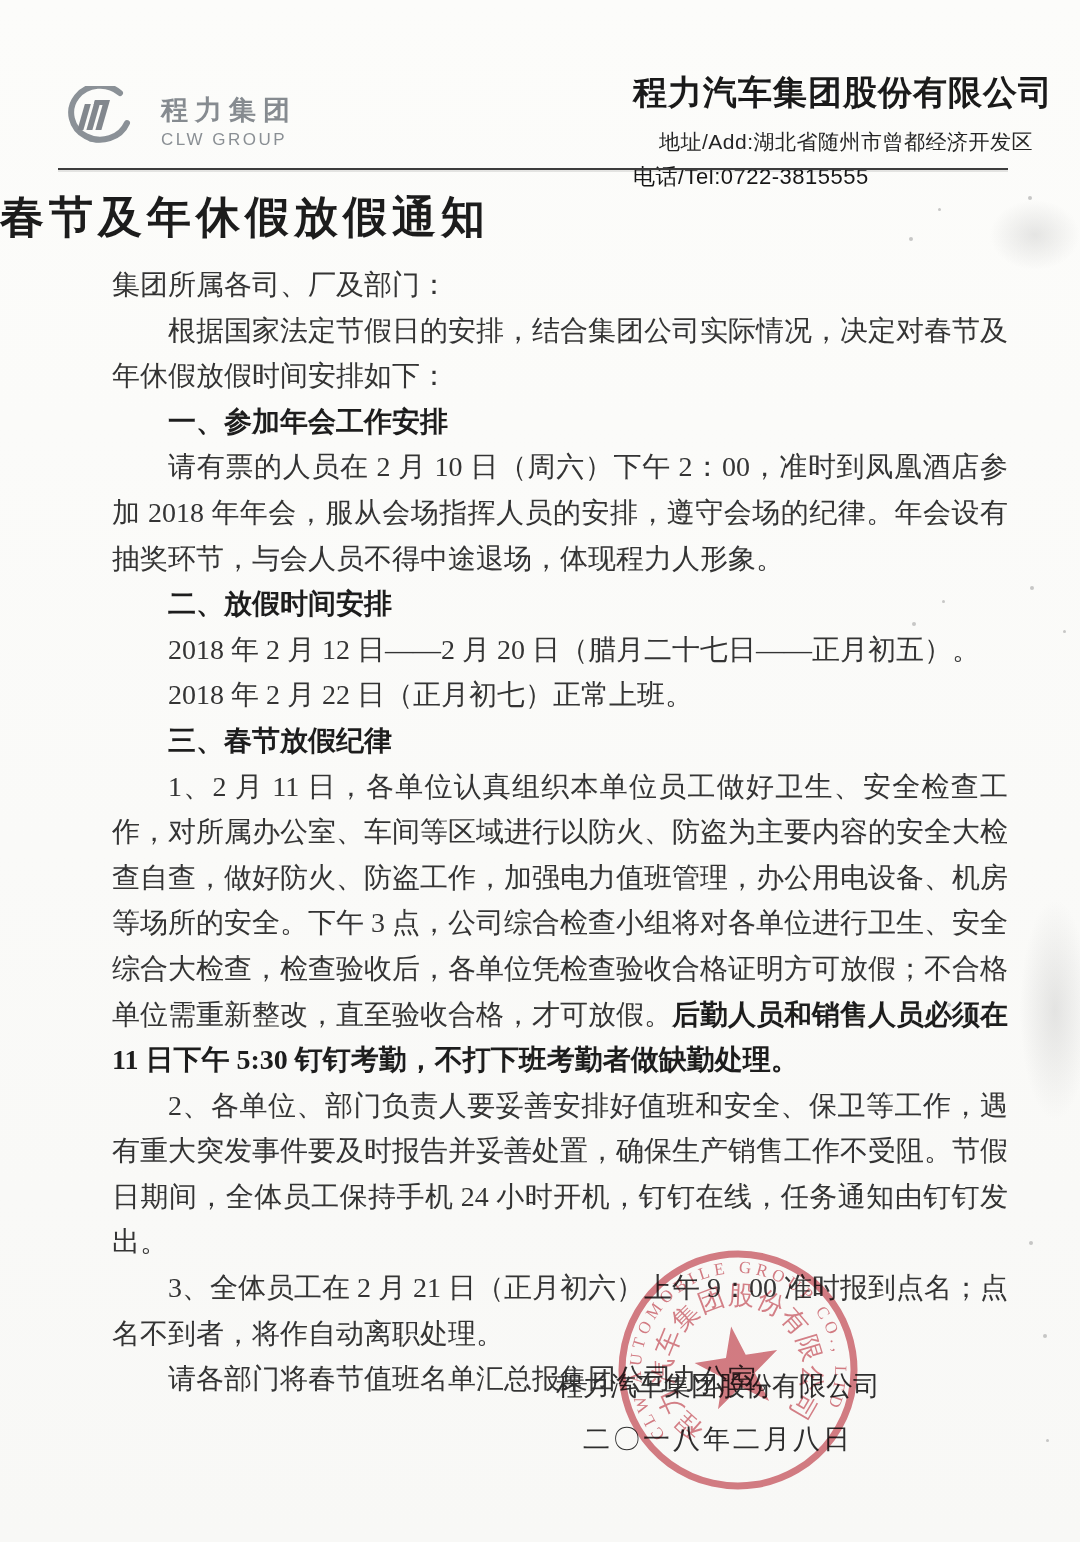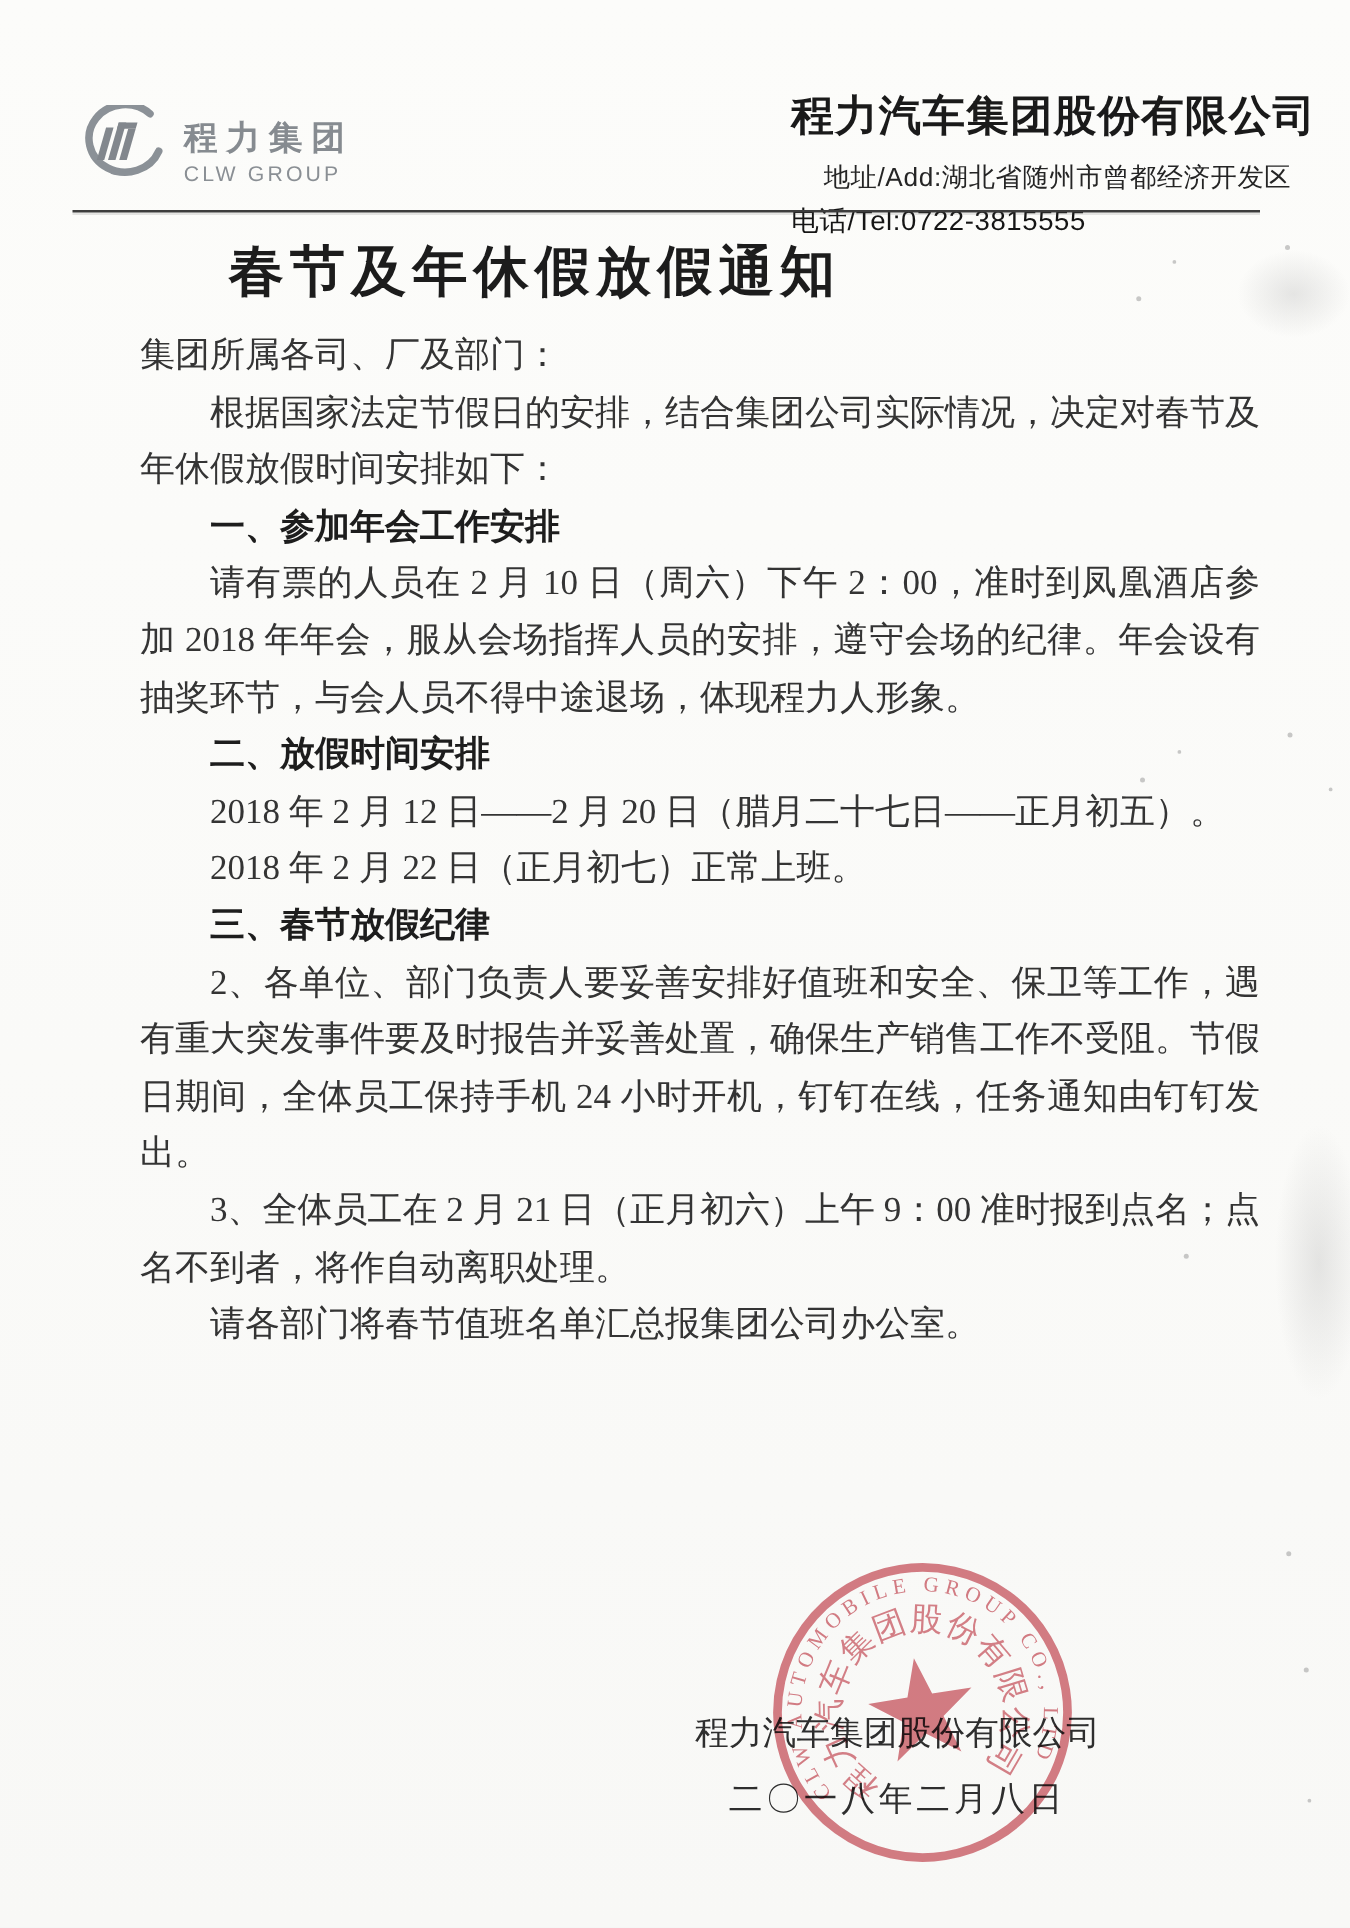--- a/index.html
+++ b/index.html
@@ -6,35 +6,35 @@
   body{
     width:1080px;height:1542px;
     background:#f2f2f0;
     font-family:"Liberation Serif","DejaVu Serif",serif;
   }
   .sheet{
     position:relative;width:1080px;height:1542px;overflow:hidden;
     background:linear-gradient(180deg,#fcfcfa 0%,#fafaf8 55%,#f8f8f6 100%);
   }
   
-  .logo{position:absolute;left:60px;top:84px;display:flex;align-items:flex-start;gap:11px;}
+  .logo{position:absolute;left:60px;top:84px;display:flex;align-items:center;gap:25px;}
   .logo-text{display:flex;flex-direction:column;margin-top:8px;}
   .logo-cn{font-family:"Liberation Sans","DejaVu Sans",sans-serif;font-weight:bold;
     font-size:27px;letter-spacing:7px;color:#868b90;}
   .logo-en{font-family:"Liberation Sans","DejaVu Sans",sans-serif;font-weight:normal;
     font-size:17px;letter-spacing:2.5px;color:#8a8f94;margin-top:2px;}
   .company{position:absolute;left:633px;top:70px;width:400px;
     font-family:"Liberation Sans","DejaVu Sans",sans-serif;}
   .company-name{font-size:34px;font-weight:bold;color:#1a1a1a;letter-spacing:1px;white-space:nowrap;}
   .company-address{font-size:21px;color:#252525;margin-top:12px;letter-spacing:0.5px;text-align:right;}
   .company-phone{font-size:22px;color:#151515;margin-top:6px;font-weight:500;letter-spacing:0.5px;}
   .rule{position:absolute;left:58px;top:168px;width:950px;height:2px;background:#3d3d3d;
     box-shadow:0 2px 0 rgba(60,60,60,0.12);}
   
-  .title{position:absolute;left:0;top:188px;width:856px;text-align:center;
+  .title{position:absolute;left:0;top:188px;width:856px;
     font-size:44px;font-weight:bold;letter-spacing:5px;color:#1c1c1c;}
   
   .body-text{position:absolute;left:112px;top:262px;width:896px;
     font-size:28px;line-height:45.6px;color:#343434;text-align:justify;}
   .body-text p{margin:0;}
   .body-text p.indent{text-indent:2em;}
   .body-text p.heading{text-indent:2em;font-weight:bold;color:#222;}
   .body-text b{color:#1d1d1d;}
   
   .signature{position:absolute;left:556px;top:1368px;width:324px;text-align:center;
@@ -82,20 +82,21 @@
 
   <div class="body-text">
       <p class="blk plain"><span>集团所属各司、厂及部门：</span></p>
       <p class="blk indent"><span>根据国家法定节假日的安排，结合集团公司实际情况，决定对春节及年休假放假时间安排如下：</span></p>
       <p class="blk heading"><b>一、参加年会工作安排</b></p>
       <p class="blk indent"><span>请有票的人员在 2 月 10 日（周六）下午 2：00，准时到凤凰酒店参加 2018 年年会，服从会场指挥人员的安排，遵守会场的纪律。年会设有抽奖环节，与会人员不得中途退场，体现程力人形象。</span></p>
       <p class="blk heading"><b>二、放假时间安排</b></p>
       <p class="blk indent"><span>2018 年 2 月 12 日——2 月 20 日（腊月二十七日——正月初五）。</span></p>
       <p class="blk indent"><span>2018 年 2 月 22 日（正月初七）正常上班。</span></p>
       <p class="blk heading"><b>三、春节放假纪律</b></p>
+      <p class="blk indent"><span>1、2 月 11 日，各单位认真组织本单位员工做好卫生、安全检查工作，对所属办公室、车间等区域进行以防火、防盗为主要内容的安全大检查自查，做好防火、防盗工作，加强电力值班管理，办公用电设备、机房等场所的安全。下午 3 点，公司综合检查小组将对各单位进行卫生、安全综合大检查，检查验收后，各单位凭检查验收合格证明方可放假；不合格单位需重新整改，直至验收合格，才可放假。</span><b>后勤人员和销售人员必须在 11 日下午 5:30 钉钉考勤，不打下班考勤者做缺勤处理。</b></p>
       <p class="blk indent"><span>2、各单位、部门负责人要妥善安排好值班和安全、保卫等工作，遇有重大突发事件要及时报告并妥善处置，确保生产销售工作不受阻。节假日期间，全体员工保持手机 24 小时开机，钉钉在线，任务通知由钉钉发出。</span></p>
       <p class="blk indent"><span>3、全体员工在 2 月 21 日（正月初六）上午 9：00 准时报到点名；点名不到者，将作自动离职处理。</span></p>
       <p class="blk indent"><span>请各部门将春节值班名单汇总报集团公司办公室。</span></p>
     </div>
 
   <div class="signature">
     <div class="sig-company">程力汽车集团股份有限公司</div>
     <div class="sig-date">二〇一八年二月八日</div>
   </div>
 

